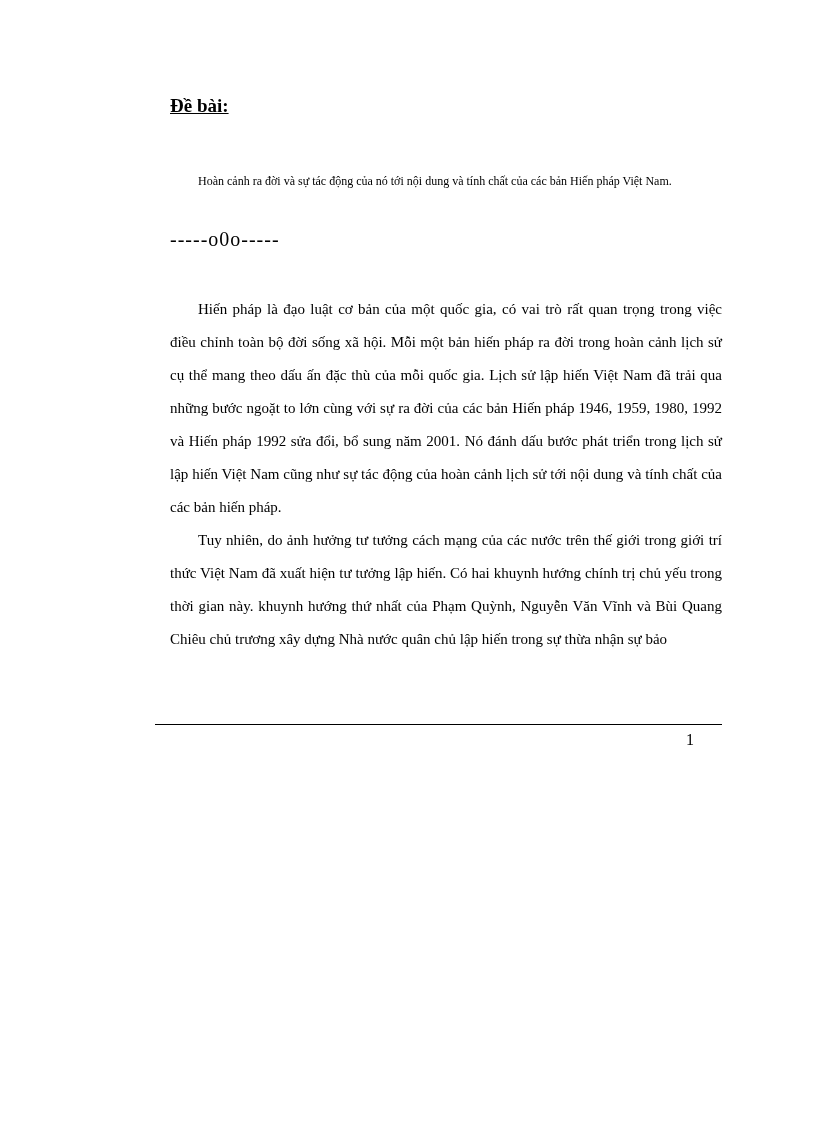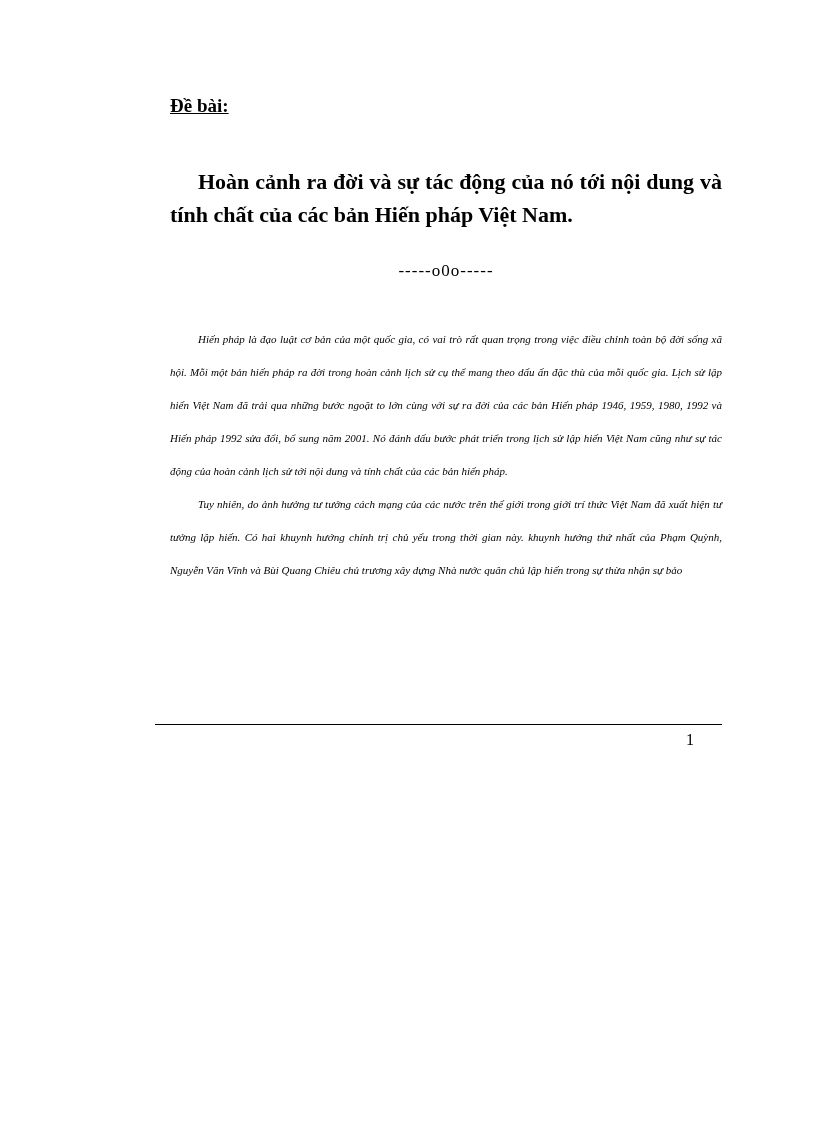--- a/index.html
+++ b/index.html
@@ -24,40 +24,38 @@
     width: 552px;
   }
   .heading {
     font-size: 19px;
     font-weight: bold;
     text-decoration: underline;
     margin-bottom: 10px;
   }
   .heading-de-bai { margin-bottom: 48px; }
   .intro {
-    font-size: 22px;
+    font-size: 12px;
     line-height: 33px;
     text-align: justify;
     text-indent: 28px;
     margin-bottom: 30px;
-    font-weight: bold;
   }
   .divider {
-    font-size: 17px;
-    text-align: center;
+    font-size: 20px;
+    text-align: left;
     margin-bottom: 42px;
     letter-spacing: 1px;
   }
   .heading-tra-loi { margin-bottom: 40px; }
   .para {
-    font-size: 11px;
+    font-size: 15px;
     line-height: 33px;
     text-align: justify;
     text-indent: 28px;
-    font-style: italic;
   }
   .footer {
     position: absolute;
     left: 155px;
     right: 94px;
     bottom: 38px;
   }
   .footer-rule {
     border: none;
     border-top: 1px solid #000000;

